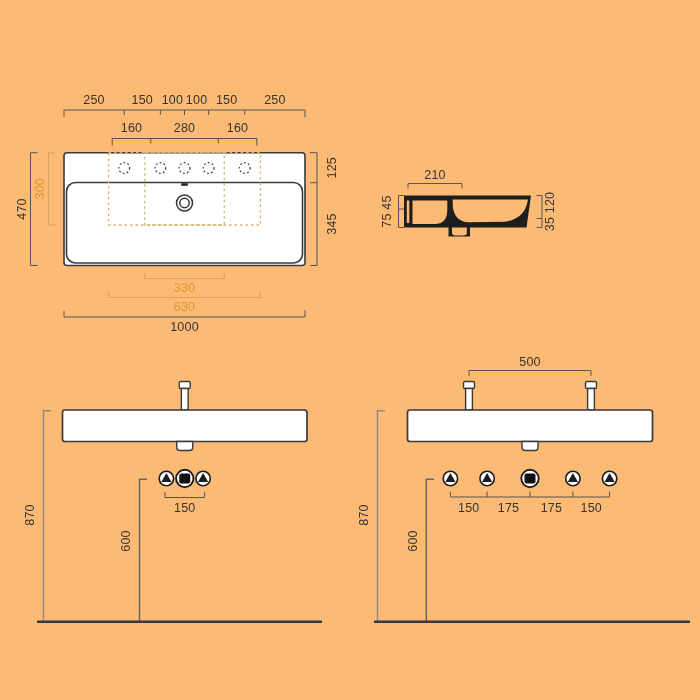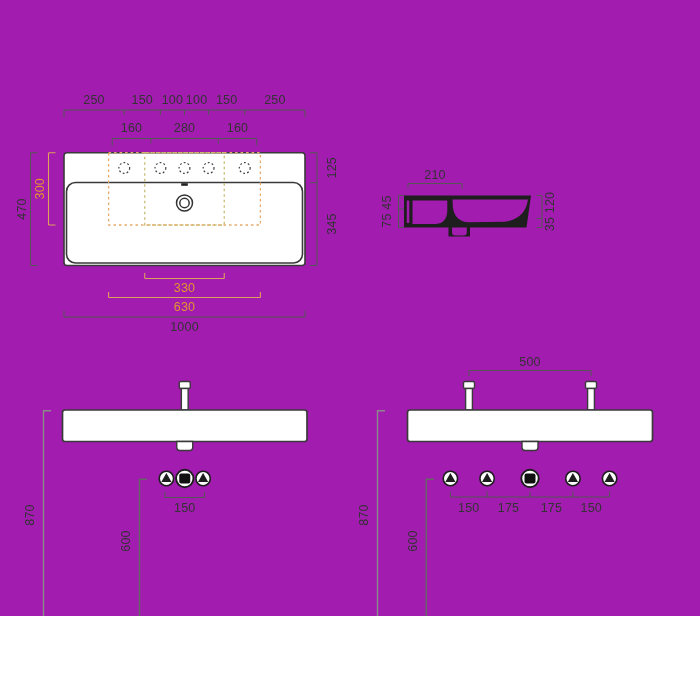--- a/index.html
+++ b/index.html
@@ -1,16 +1,16 @@
 <!DOCTYPE html>
 <html><head>
 <meta charset="utf-8">
 <style>
   html,body{margin:0;padding:0;background:#ffffff;}
-  .canvas{position:relative;width:700px;height:616px;background:#a21caf;overflow:hidden;
+  .canvas{position:relative;width:700px;height:700px;background:#fdba74;overflow:hidden;
           font-family:"Liberation Sans", sans-serif;text-align:center;}
   svg{display:block;}
   text{font-family:"Liberation Sans", sans-serif;font-size:12.5px;fill:#333333;letter-spacing:.2px;}
   text.orange{fill:#e0952f;}
   .thin{stroke:#555555;stroke-width:1;fill:none;}
   .thin-o{stroke:#dfa05a;stroke-width:1.1;fill:none;}
   .outline{stroke:#3a3a3a;stroke-width:1.6;fill:#ffffff;}
 </style>
 </head>
 <body>

